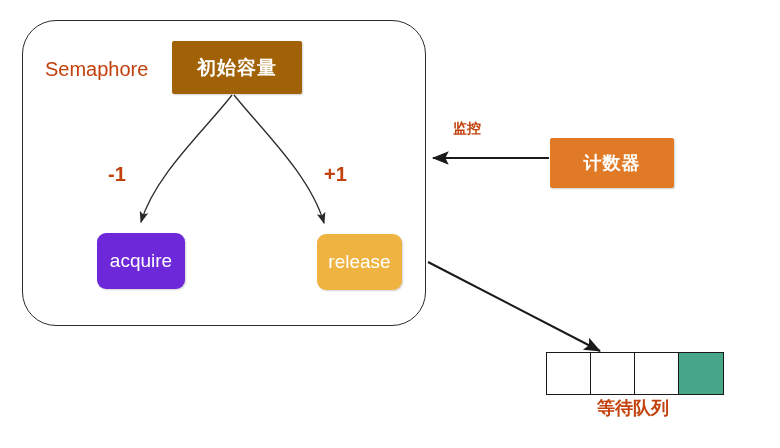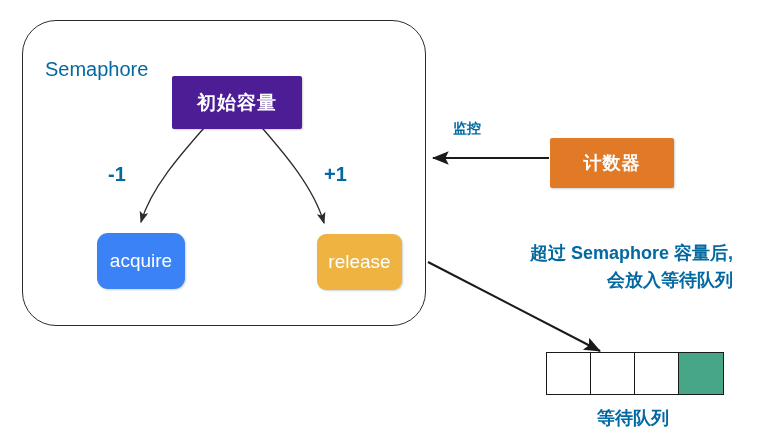--- a/index.html
+++ b/index.html
@@ -26,23 +26,22 @@
   .node {
     position: absolute;
     display: flex;
     align-items: center;
     justify-content: center;
     color: #ffffff;
     box-sizing: border-box;
   }
   .label {
     position: absolute;
-    color: #0369a1;
+    color: #c2410c;
     white-space: nowrap;
-    text-align: right;
   }
 
   
   #semaphore-container {
     position: absolute;
     left: 22px;
     top: 20px;
     width: 404px;
     height: 306px;
     border: 1.6px solid #2b2b2b;
@@ -125,21 +124,21 @@
   #label-overflow {
     left: 530px;
     top: 240px;
     font-size: 18px;
     font-weight: bold;
     line-height: 27px;
   }
   #label-overflow div { white-space: nowrap; }
   #label-queue {
     left: 597px;
-    top: 406px;
+    top: 396px;
     font-size: 18px;
     font-weight: bold;
   }
 
   
   #waiting-queue {
     position: absolute;
     left: 546px;
     top: 352px;
     display: flex;
@@ -177,38 +176,34 @@
 
     <path d="M 234,95 C 262,130 310,175 324,223" fill="none" stroke="#2b2b2b" stroke-width="1.3" marker-end="url(#arrowhead-thin)"></path>
 
     <line x1="549" y1="158" x2="433" y2="158" stroke="#1a1a1a" stroke-width="2.1" marker-end="url(#arrowhead)"></line>
 
     <line x1="428" y1="262" x2="600" y2="351" stroke="#1a1a1a" stroke-width="2.1" marker-end="url(#arrowhead)"></line>
   </svg>
 
   <div class="label" id="label-semaphore">Semaphore</div>
 
-  <div class="node" id="node-capacity" style="background: #4c1d95; margin-top: 35px;">初始容量</div>
-
-  <div class="node" id="node-acquire" style="background: #3b82f6; border-radius: 11px;">acquire</div>
+  <div class="node" id="node-capacity" style="background: #a16207;">初始容量</div>
+
+  <div class="node" id="node-acquire" style="background: #6d28d9;">acquire</div>
 
   <div class="node" id="node-release" style="background: rgb(238, 179, 64);">release</div>
 
   <div class="node" id="node-counter" style="background: rgb(224, 122, 39);">计数器</div>
 
   <div class="label" id="label-minus-one">-1</div>
 
   <div class="label" id="label-plus-one">+1</div>
 
   <div class="label" id="label-monitor">监控</div>
 
-  <div class="label" id="label-overflow">
-    <div>超过 Semaphore 容量后,</div>
-    <div>会放入等待队列</div>
-  </div>
 
   <div id="waiting-queue">
     <div class="cell" style="background: rgb(255, 255, 255);"></div>
     <div class="cell" style="background: rgb(255, 255, 255);"></div>
     <div class="cell" style="background: rgb(255, 255, 255);"></div>
     <div class="cell filled" style="background: rgb(71, 166, 136);"></div>
   </div>
 
   <div class="label" id="label-queue">等待队列</div>
 

